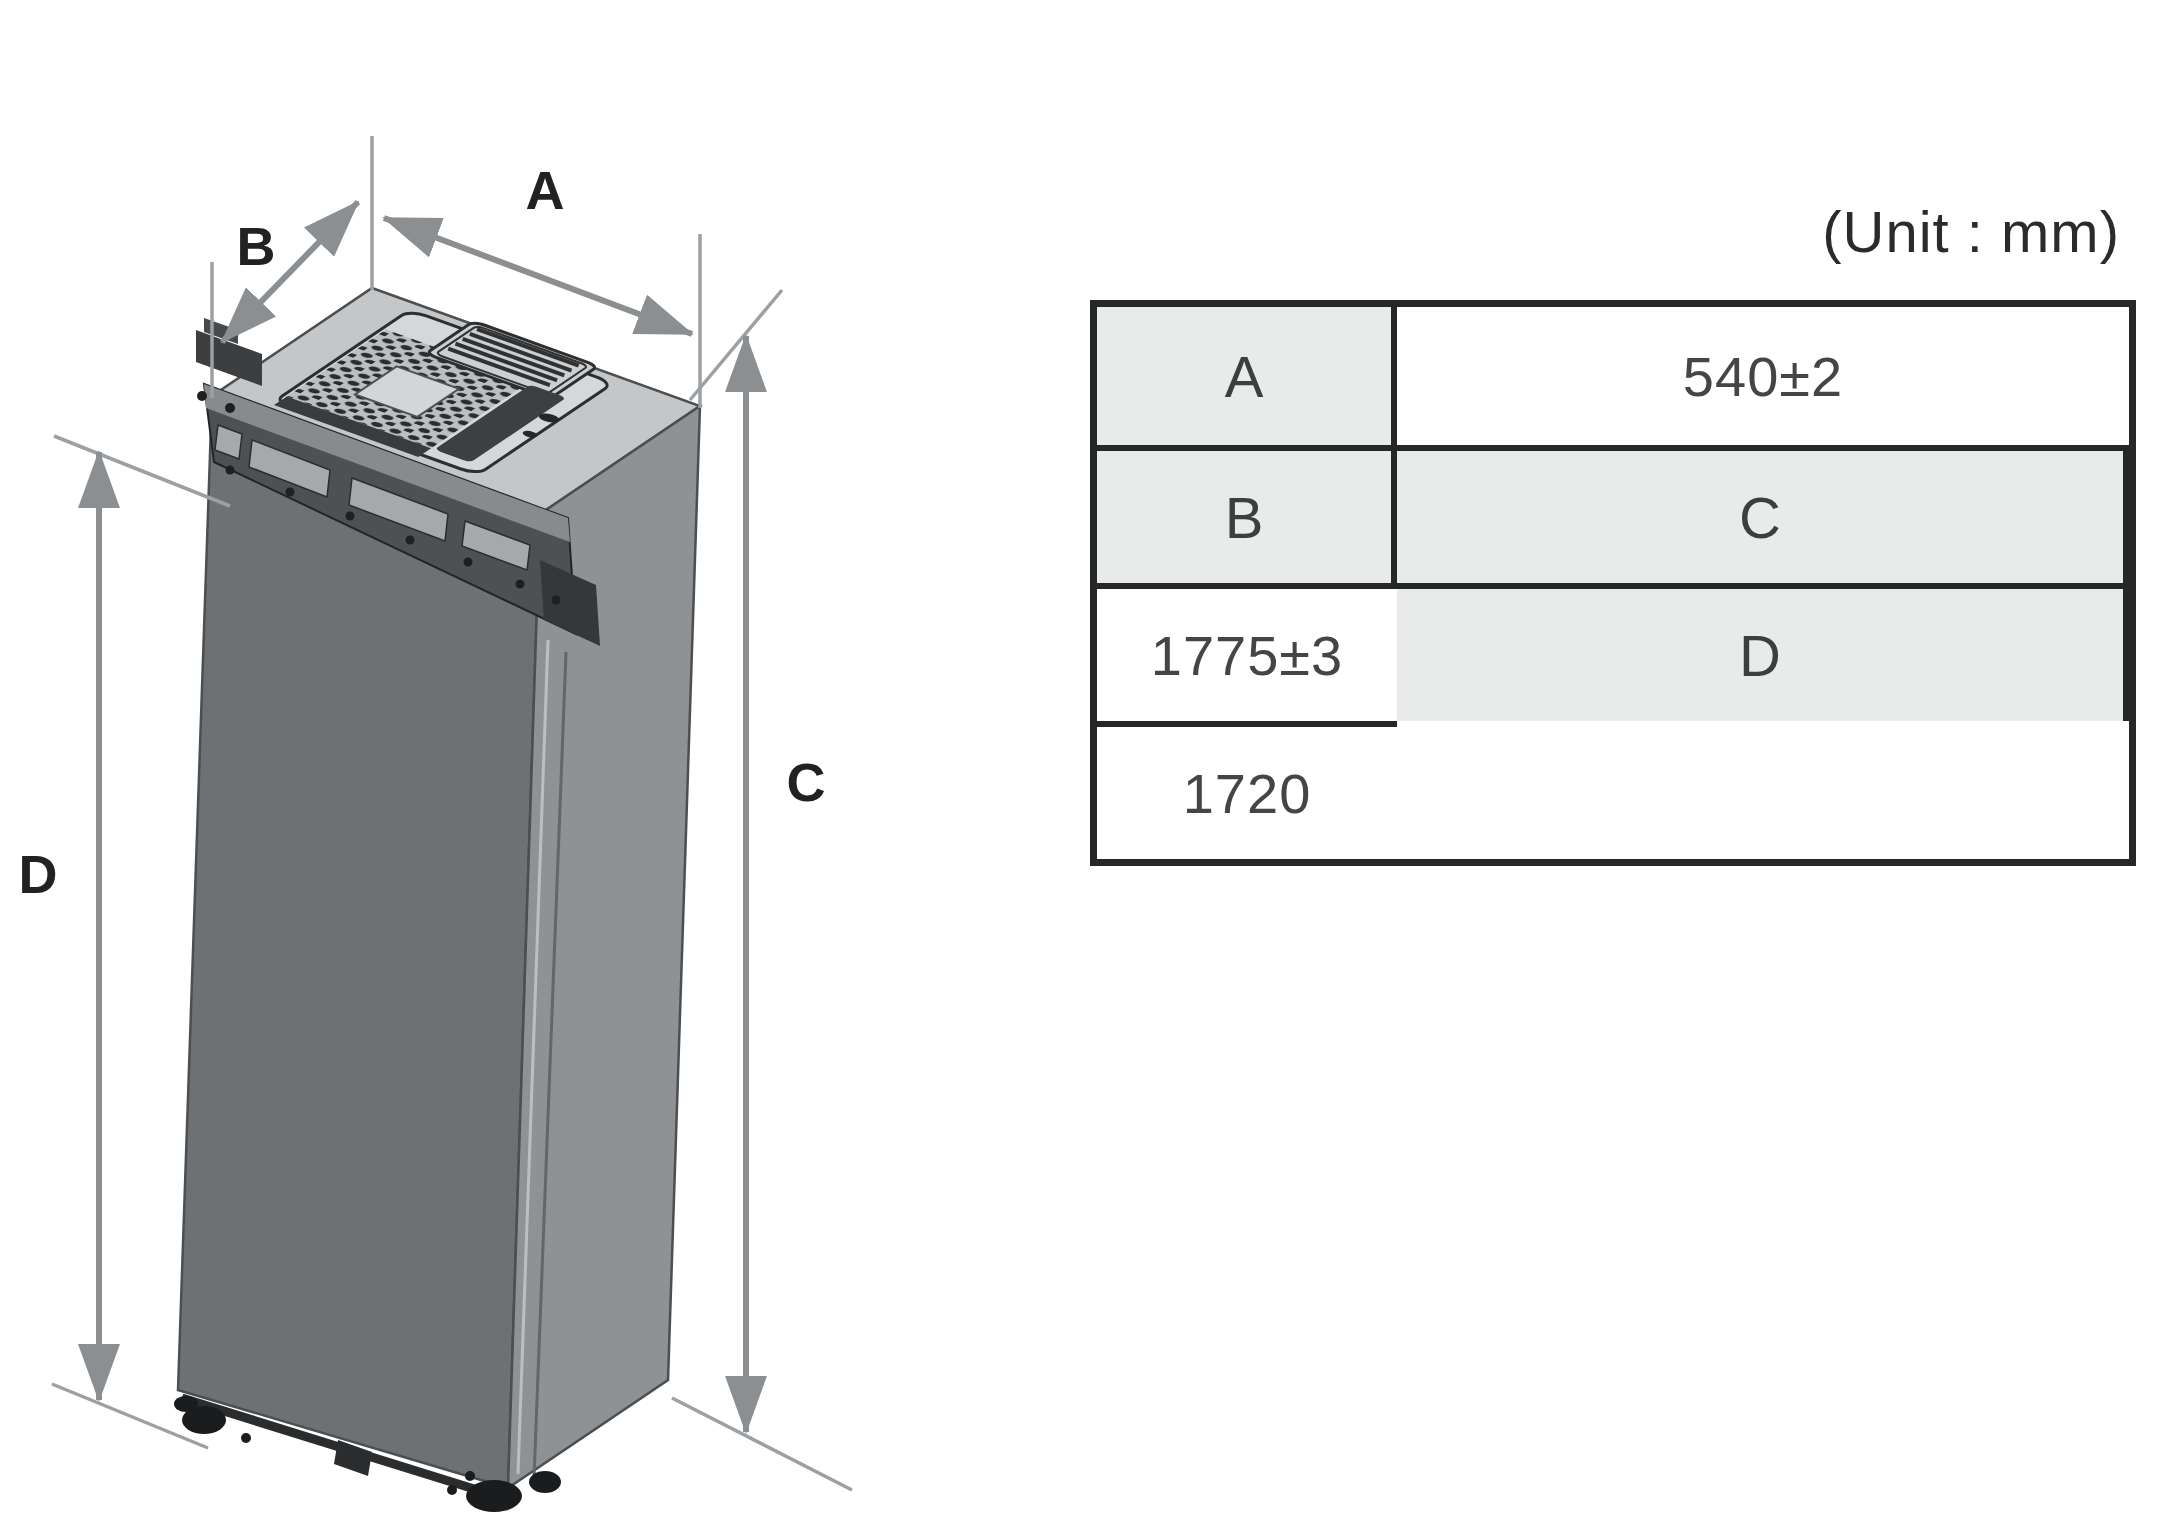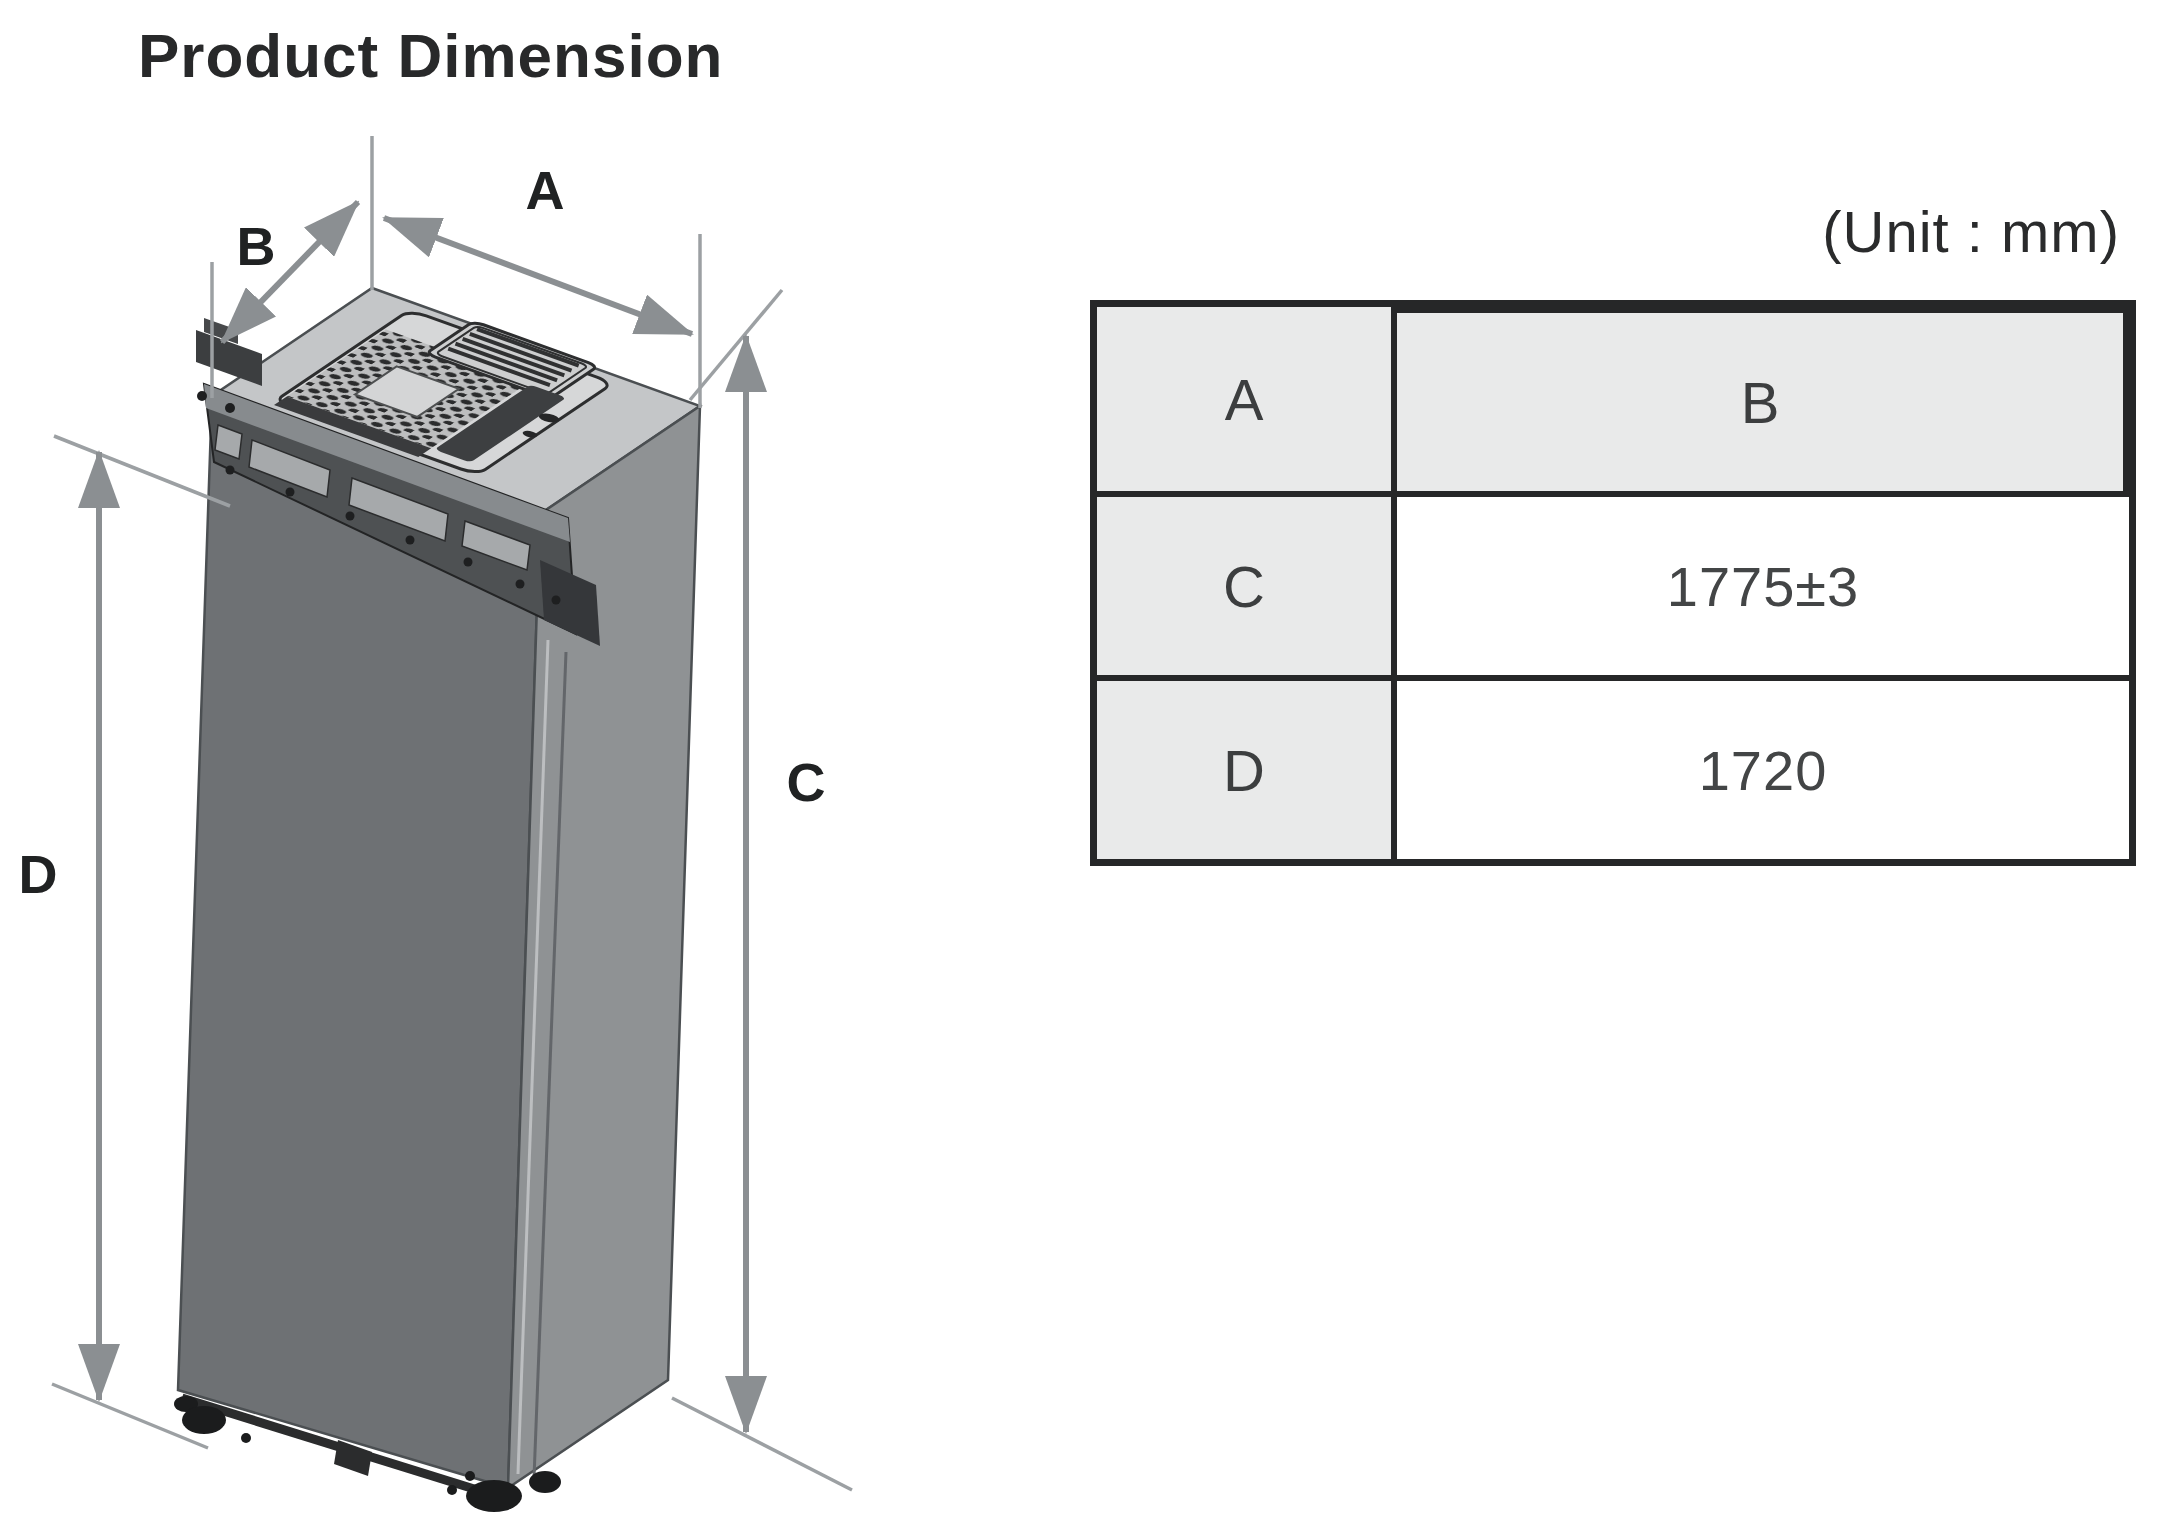--- a/index.html
+++ b/index.html
@@ -20,21 +20,20 @@
   .cell{display:flex;align-items:center;justify-content:center;box-sizing:border-box;}
   .kcell{background:#e9eaea;border-right:6px solid #262728;font-size:58px;color:#3c3e3f;}
   .vcell{background:#ffffff;font-size:56px;color:#434546;letter-spacing:1px;}
   .rline{border-top:6px solid #262728;}
 </style>
 </head>
 <body>
 
 <div id="canvas">
 
-  <div class="abs" id="page-title">Product Dimension</div>
 
   <div class="abs" id="unit-note">(Unit : mm)</div>
 
   <svg id="drawing" class="abs" width="1000" height="1514" viewBox="0 0 1000 1514">
     <defs>
       <marker id="arr" markerUnits="userSpaceOnUse" markerWidth="58" markerHeight="42" viewBox="0 0 58 42" refX="56" refY="21" orient="auto-start-reverse">
         <path d="M58,21 L0,0 L0,42 Z" fill="#8b8f92"></path>
       </marker>
       <pattern id="coil" patternUnits="userSpaceOnUse" width="0.056" height="0.066">
         <circle cx="0.020" cy="0.022" r="0.016" fill="#2b2c2d"></circle>
@@ -132,20 +131,21 @@
     </g>
   </svg>
 
   <div class="abs dim-label" id="dim-label-a">A</div>
   <div class="abs dim-label" id="dim-label-b">B</div>
   <div class="abs dim-label" id="dim-label-c">C</div>
   <div class="abs dim-label" id="dim-label-d">D</div>
 
   <div class="abs" id="dim-table">
     <div class="cell kcell">A</div>
+    <div class="cell vcell">540±2</div>
     <div class="cell kcell rline">B</div>
     <div class="cell kcell rline">C</div>
     <div class="cell vcell rline">1775±3</div>
     <div class="cell kcell rline">D</div>
     <div class="cell vcell rline">1720</div>
   </div>
 
 </div>
 
 </body></html>

